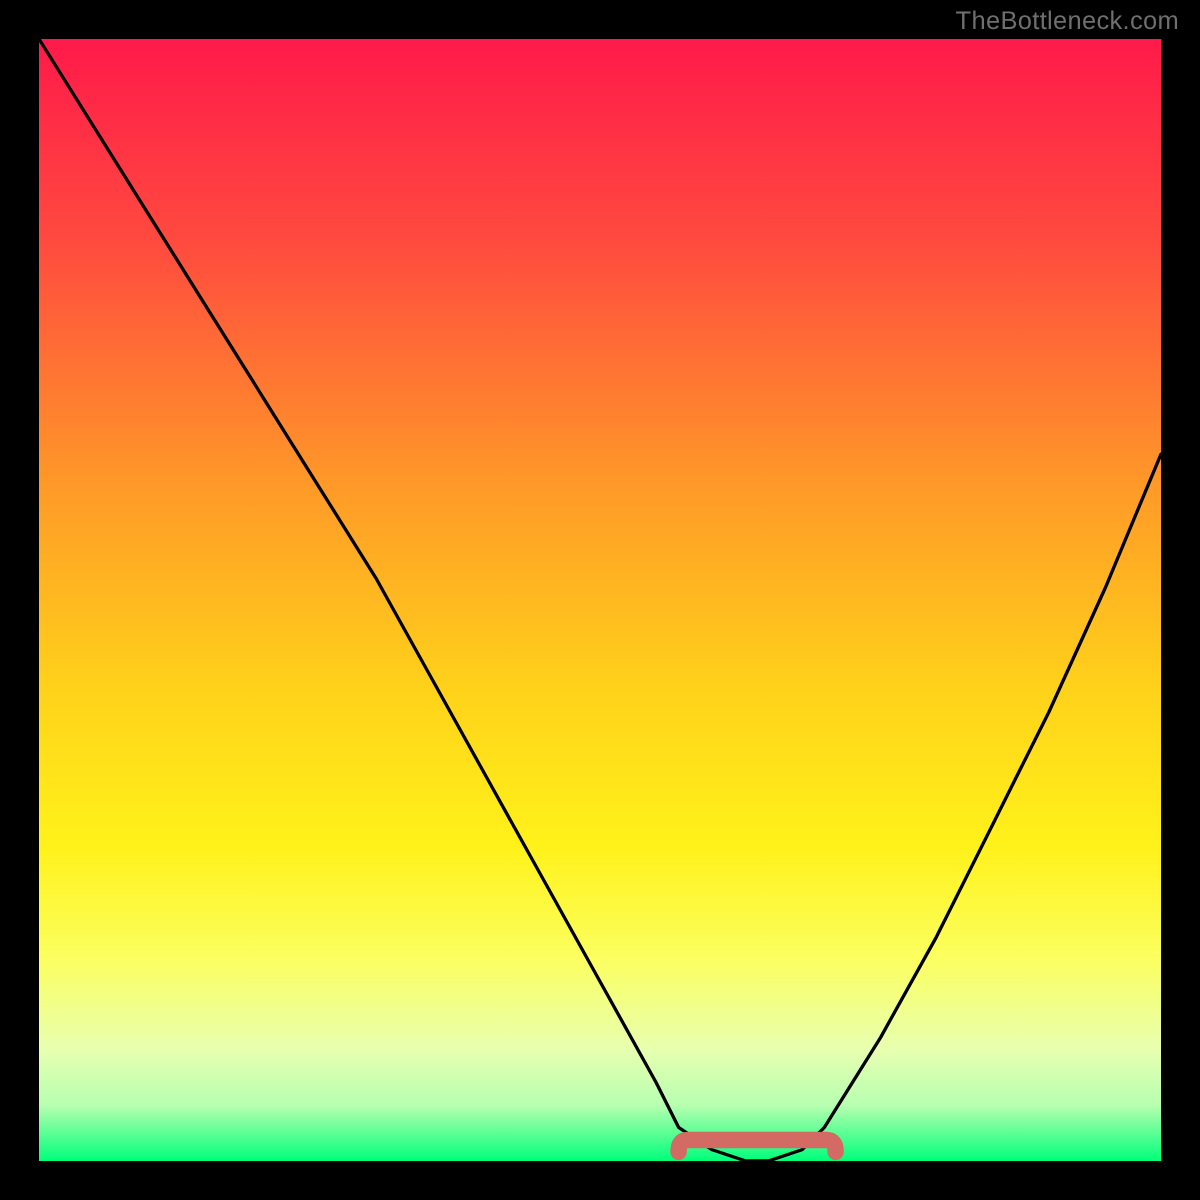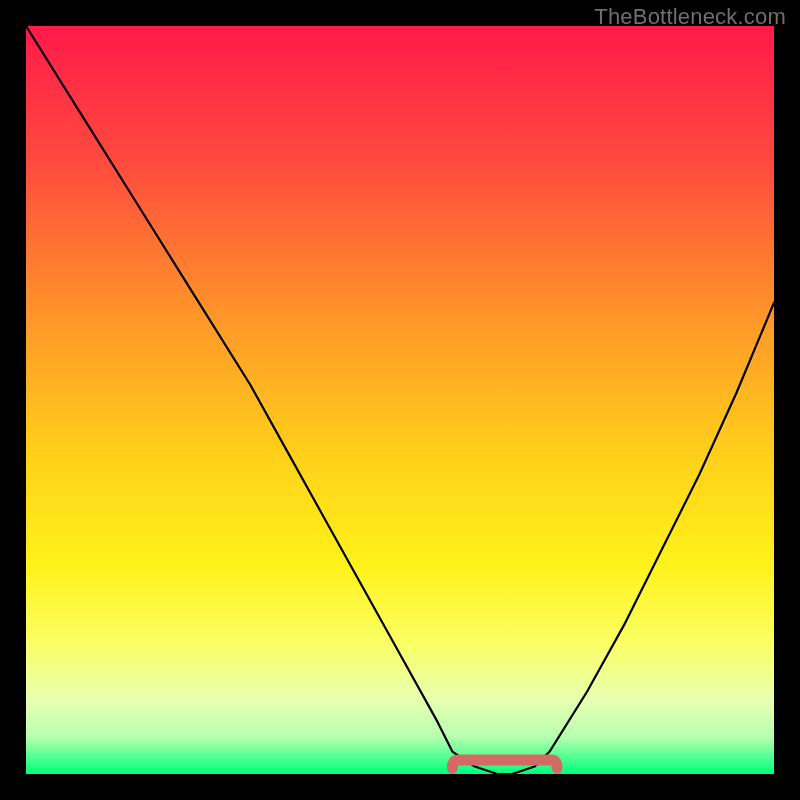--- a/index.html
+++ b/index.html
@@ -15,21 +15,21 @@
     position: relative;
     width: 800px;
     height: 800px;
     background: #000;
   }
   .watermark {
     position: absolute;
     top: 4px;
     right: 14px;
     color: #6f6f6f;
-    font-size: 22px;
+    font-size: 17px;
     letter-spacing: 0.2px;
     z-index: 10;
   }
   .plot {
     position: absolute;
     left: 26px;
     top: 26px;
     width: 748px;
     height: 748px;
   }

